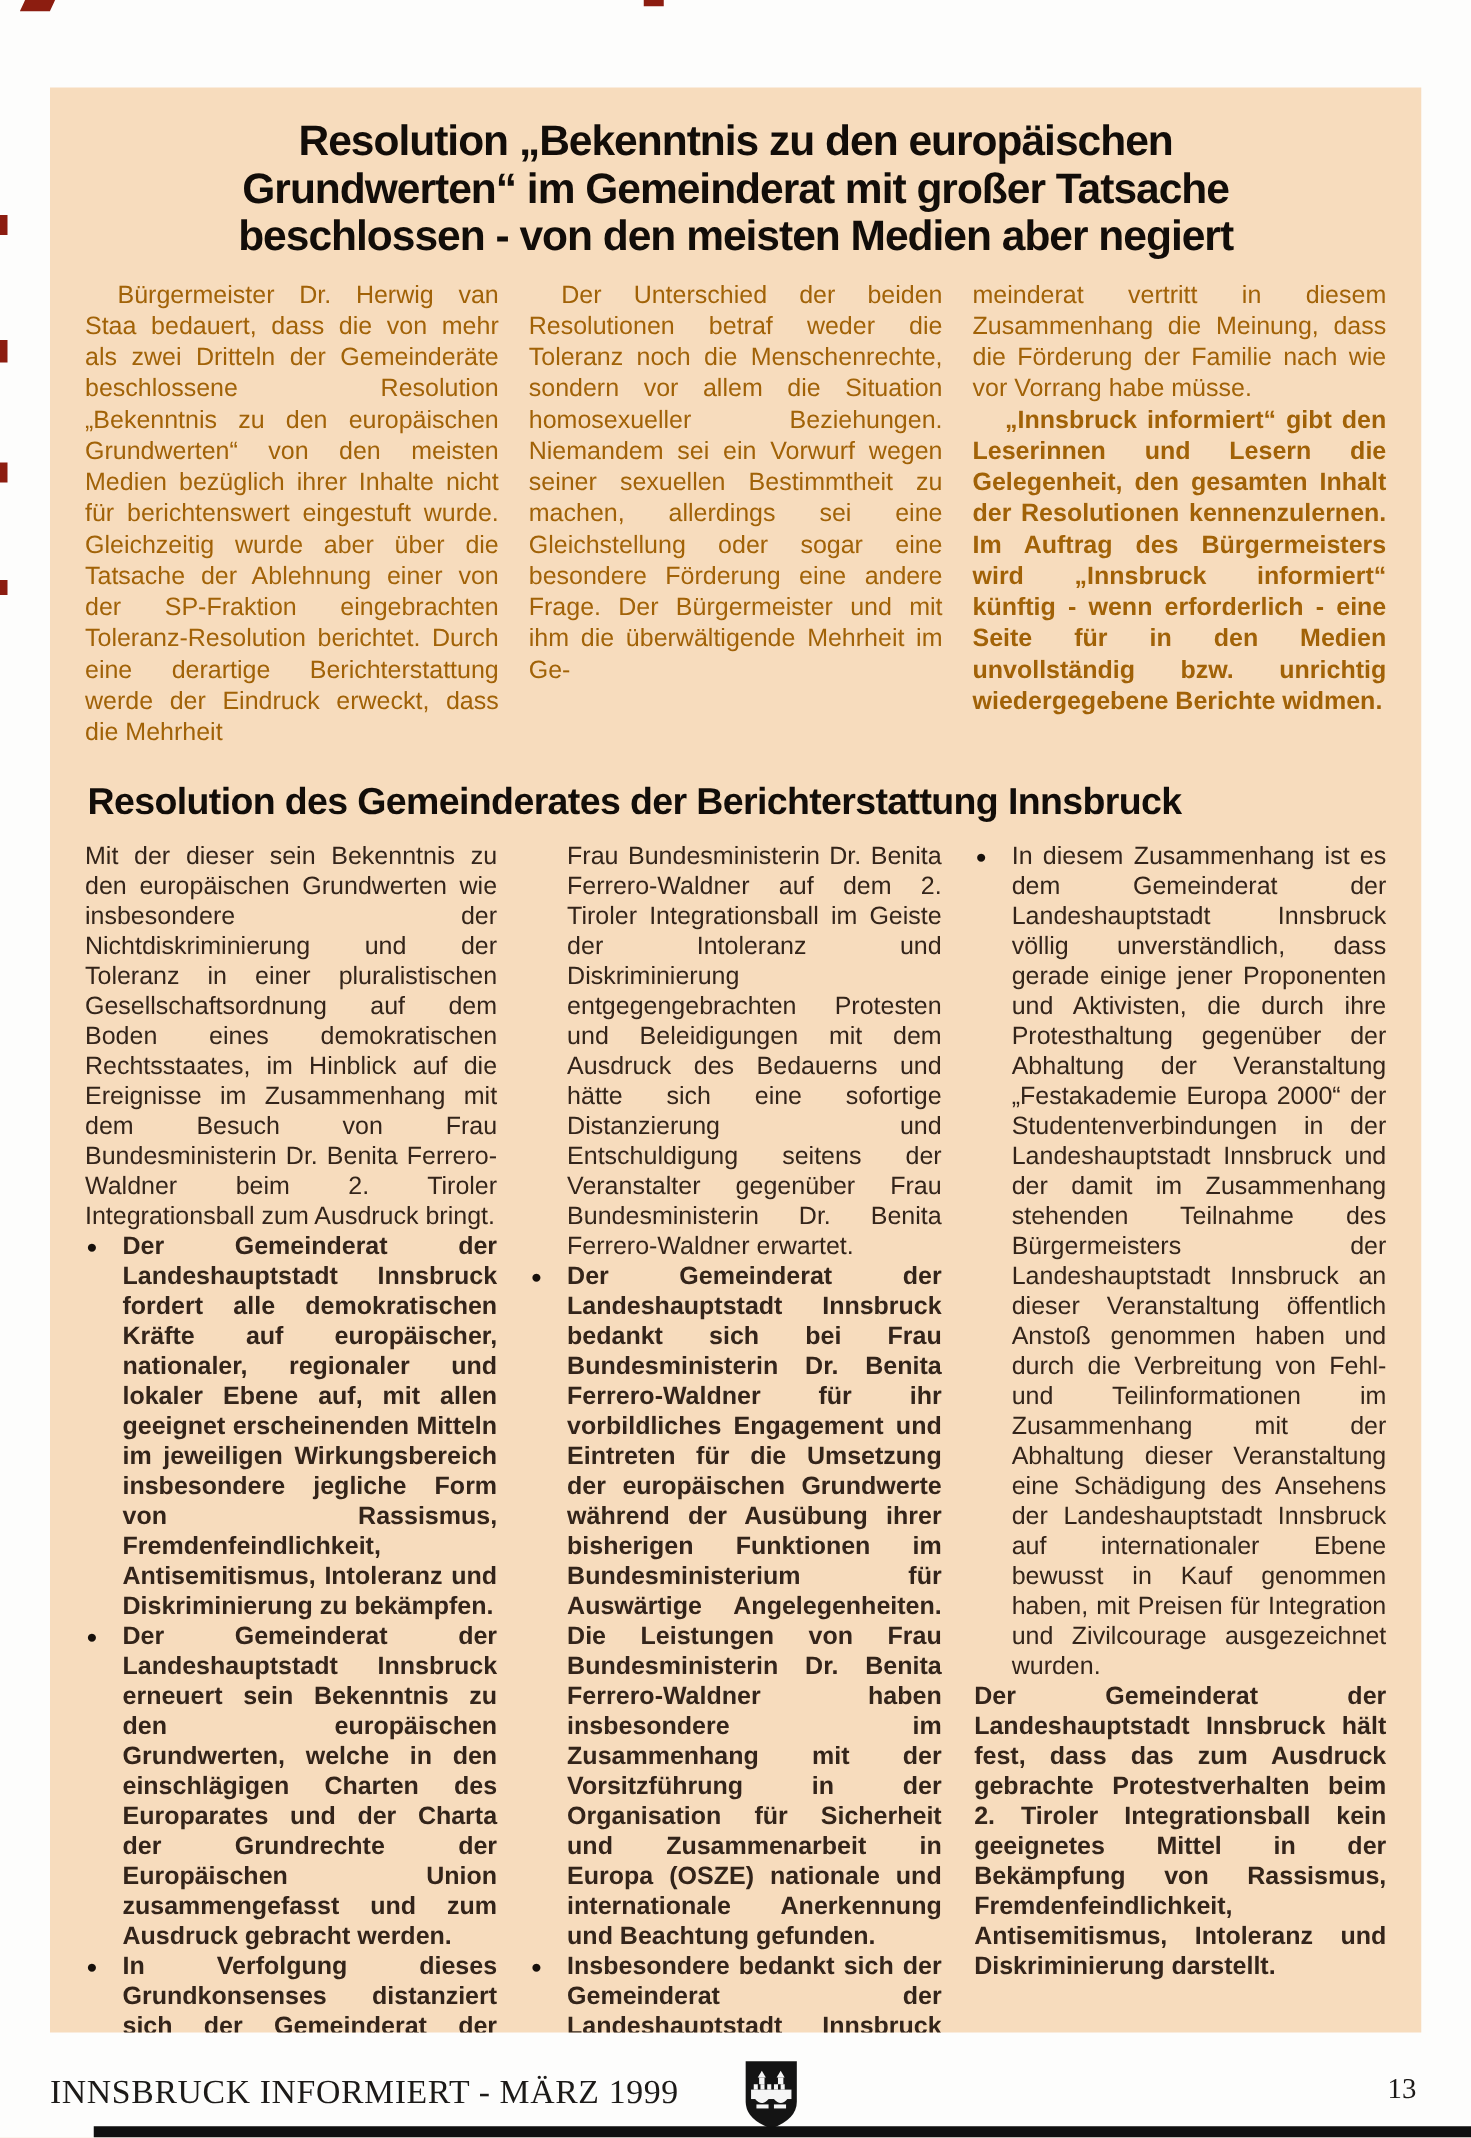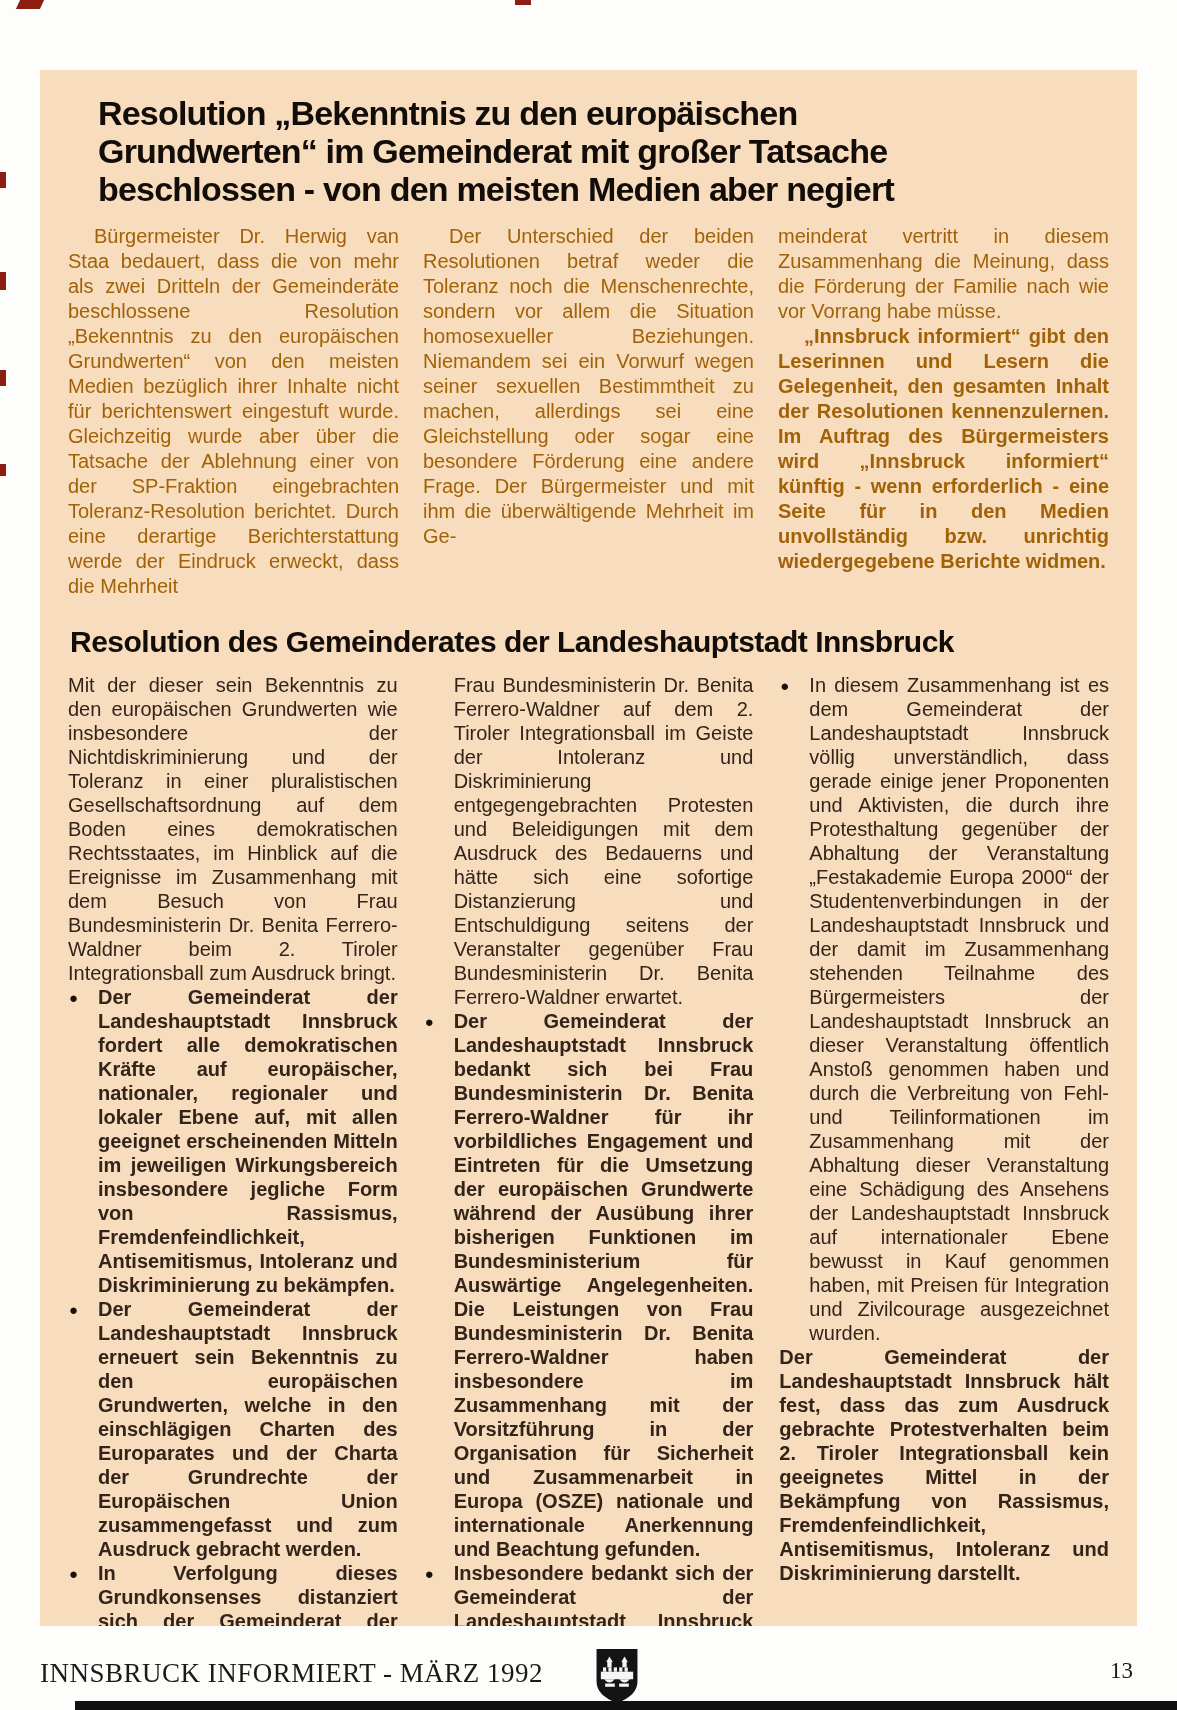--- a/index.html
+++ b/index.html
@@ -24,20 +24,21 @@
     top: 70px;
     width: 1097px;
     height: 1556px;
     background: #f7dcbd;
     box-sizing: border-box;
     padding: 16px 28px 18px 28px;
     overflow: hidden;
   }
   .headline {
     margin: 8px 30px 16px 30px;
+    text-align: center;
     font-weight: 700;
     font-size: 34px;
     line-height: 38px;
     letter-spacing: -0.8px;
     color: #120d09;
   }
   .cols {
     display: flex;
     gap: 24px;
     color: #a16207;
@@ -152,21 +153,21 @@
       </div>
       <div class="col">
         <p class="para first-indent">Der Unterschied der beiden Resolutionen betraf weder die Toleranz noch die Menschenrechte, sondern vor allem die Situation homosexueller Beziehungen. Niemandem sei ein Vorwurf wegen seiner sexuellen Bestimmtheit zu machen, allerdings sei eine Gleichstellung oder sogar eine besondere Förderung eine andere Frage. Der Bürgermeister und mit ihm die überwältigende Mehrheit im Ge-</p>
       </div>
       <div class="col">
         <p class="para">meinderat vertritt in diesem Zusammenhang die Meinung, dass die Förderung der Familie nach wie vor Vorrang habe müsse.</p>
         <p class="para first-indent">„Innsbruck informiert“ gibt den Leserinnen und Lesern die Gelegenheit, den gesamten Inhalt der Resolutionen kennenzulernen. Im Auftrag des Bürgermeisters wird „Innsbruck informiert“ künftig - wenn erforderlich - eine Seite für in den Medien unvollständig bzw. unrichtig wiedergegebene Berichte widmen.</p>
       </div>
     </div>
 
-    <h2 class="section2-heading">Resolution des Gemeinderates der Landeshauptstadt Innsbruck</h2>
+    <h2 class="section2-heading">Resolution des Gemeinderates der Berichterstattung Innsbruck</h2>
 
     <div class="cols2">
       <div class="col">
         <p class="para block">Mit der dieser sein Bekenntnis zu den europäischen Grundwerten wie insbesondere der Nichtdiskriminierung und der Toleranz in einer pluralistischen Gesellschaftsordnung auf dem Boden eines demokratischen Rechtsstaates, im Hinblick auf die Ereignisse im Zusammenhang mit dem Besuch von Frau Bundesministerin Dr. Benita Ferrero-Waldner beim 2. Tiroler Integrationsball zum Ausdruck bringt.</p>
         <p class="para block bullet-item">Der Gemeinderat der Landeshauptstadt Innsbruck fordert alle demokratischen Kräfte auf europäischer, nationaler, regionaler und lokaler Ebene auf, mit allen geeignet erscheinenden Mitteln im jeweiligen Wirkungsbereich insbesondere jegliche Form von Rassismus, Fremdenfeindlichkeit, Antisemitismus, Intoleranz und Diskriminierung zu bekämpfen.</p>
         <p class="para block bullet-item">Der Gemeinderat der Landeshauptstadt Innsbruck erneuert sein Bekenntnis zu den europäischen Grundwerten, welche in den einschlägigen Charten des Europarates und der Charta der Grundrechte der Europäischen Union zusammengefasst und zum Ausdruck gebracht werden.</p>
         <p class="para block bullet-item">In Verfolgung dieses Grundkonsenses distanziert sich der Gemeinderat der Landeshauptstadt Innsbruck von den seitens einzelner Teilnehmer gegenüber der</p>
       </div>
       <div class="col">
         <p class="para block cont-indent">Frau Bundesministerin Dr. Benita Ferrero-Waldner auf dem 2. Tiroler Integrationsball im Geiste der Intoleranz und Diskriminierung entgegengebrachten Protesten und Beleidigungen mit dem Ausdruck des Bedauerns und hätte sich eine sofortige Distanzierung und Entschuldigung seitens der Veranstalter gegenüber Frau Bundesministerin Dr. Benita Ferrero-Waldner erwartet.</p>
@@ -175,21 +176,21 @@
       </div>
       <div class="col">
         <p class="para block bullet-item">In diesem Zusammenhang ist es dem Gemeinderat der Landeshauptstadt Innsbruck völlig unverständlich, dass gerade einige jener Proponenten und Aktivisten, die durch ihre Protesthaltung gegenüber der Abhaltung der Veranstaltung „Festakademie Europa 2000“ der Studentenverbindungen in der Landeshauptstadt Innsbruck und der damit im Zusammenhang stehenden Teilnahme des Bürgermeisters der Landeshauptstadt Innsbruck an dieser Veranstaltung öffentlich Anstoß genommen haben und durch die Verbreitung von Fehl- und Teilinformationen im Zusammenhang mit der Abhaltung dieser Veranstaltung eine Schädigung des Ansehens der Landeshauptstadt Innsbruck auf internationaler Ebene bewusst in Kauf genommen haben, mit Preisen für Integration und Zivilcourage ausgezeichnet wurden.</p>
         <p class="para block">Der Gemeinderat der Landeshauptstadt Innsbruck hält fest, dass das zum Ausdruck gebrachte Protestverhalten beim 2. Tiroler Integrationsball kein geeignetes Mittel in der Bekämpfung von Rassismus, Fremdenfeindlichkeit, Antisemitismus, Intoleranz und Diskriminierung darstellt.</p>
       </div>
     </div>
 
   </div>
 
   <div class="footer">
-    <div class="footer-left">INNSBRUCK INFORMIERT - MÄRZ 1992</div>
+    <div class="footer-left">INNSBRUCK INFORMIERT - MÄRZ 1999</div>
     <div class="footer-crest">
       <svg width="44" height="56" viewBox="0 0 40 52" xmlns="http://www.w3.org/2000/svg" aria-hidden="true">
         <path d="M1,1 h38 v30 q0,13 -19,20 q-19,-7 -19,-20 z" fill="#141414"></path>
 
         <rect x="5" y="22" width="30" height="7" fill="#f5f5f5"></rect>
         <rect x="7" y="18" width="3" height="4" fill="#f5f5f5"></rect>
         <rect x="12" y="18" width="3" height="4" fill="#f5f5f5"></rect>
         <rect x="17" y="18" width="3" height="4" fill="#f5f5f5"></rect>
         <rect x="22" y="18" width="3" height="4" fill="#f5f5f5"></rect>
         <rect x="27" y="18" width="3" height="4" fill="#f5f5f5"></rect>

